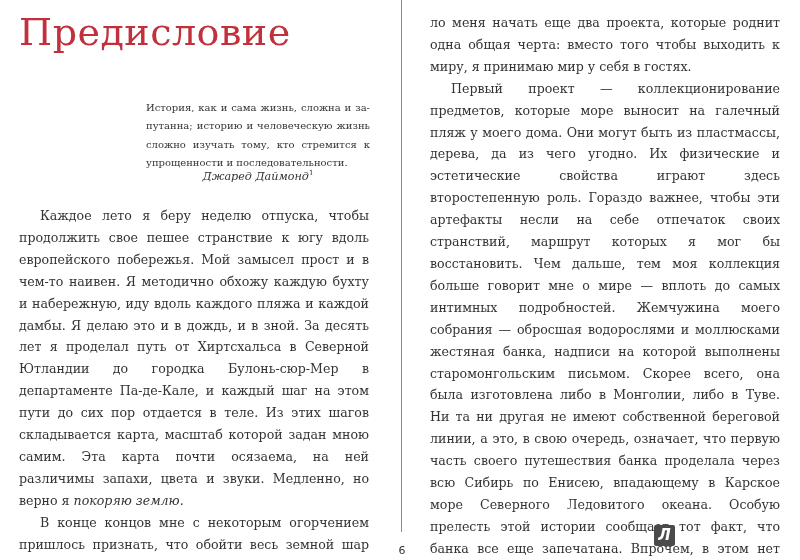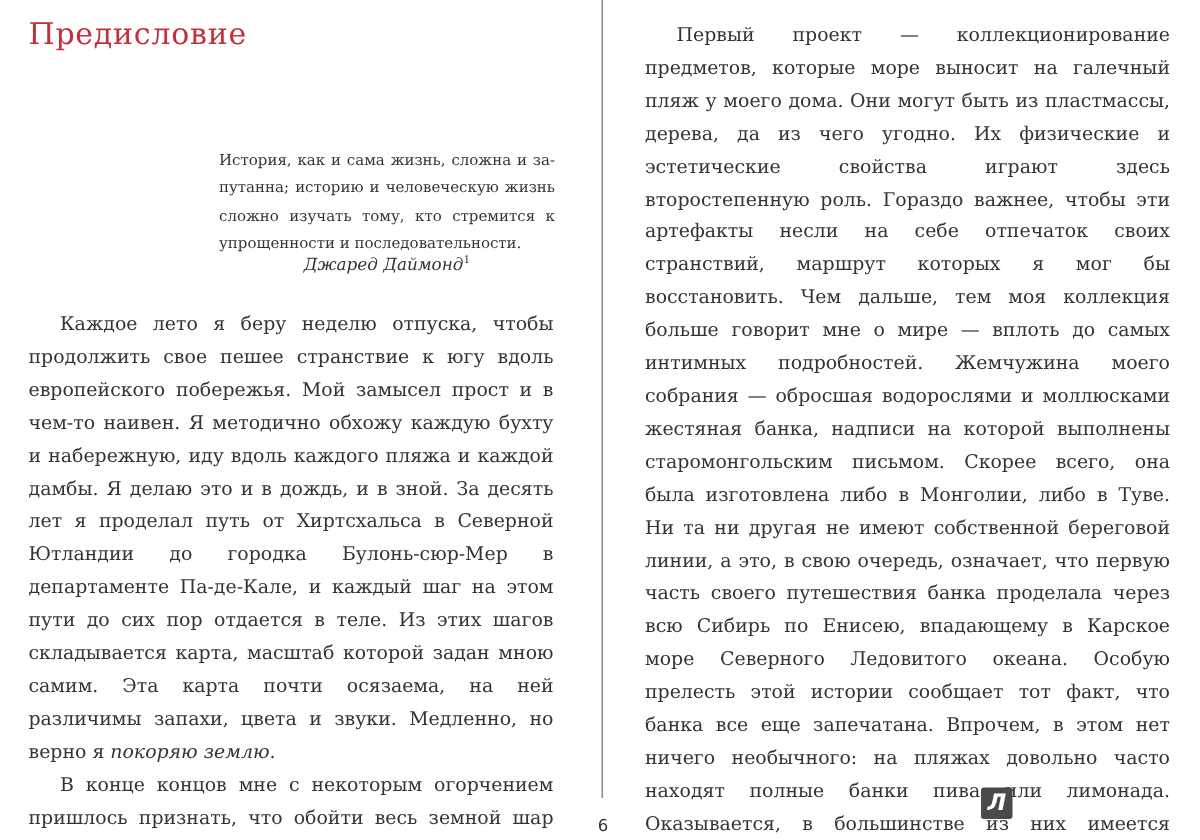--- a/index.html
+++ b/index.html
@@ -7,21 +7,21 @@
     width: 800px; height: 560px; overflow: hidden;
     background: #ffffff;
     font-family: "DejaVu Serif", "Liberation Serif", serif;
     color: #333333;
     position: relative;
   }
 
   .chapter-title {
     position: absolute; left: 19px; top: 10px;
     font-family: "DejaVu Serif", "Liberation Serif", serif;
-    font-size: 20px; color: #c0313b; font-weight: normal;
+    font-size: 38px; color: #c0313b; font-weight: normal;
     letter-spacing: 0.5px; margin: 0; line-height: 1.2;
   }
   .epigraph {
     position: absolute; left: 146px; top: 99px; width: 224px;
     font-size: 10px; line-height: 18.3px; text-align: justify;
     color: #333;
   }
   .epigraph-author {
     position: absolute; left: 146px; top: 169px; width: 224px;
     font-size: 11.2px; font-style: italic; text-align: center; color: #333;
@@ -63,19 +63,20 @@
 <div class="epigraph-author"><span>Джаред Даймонд</span><sup>1</sup></div>
 
 <div class="body-text left-body">
   <p class="indent"><span>Каждое лето я беру неделю отпуска, чтобы продолжить свое пешее странствие к югу вдоль европейского побережья. Мой замысел прост и в чем-то наивен. Я методично обхожу каждую бухту и набережную, иду вдоль каждого пляжа и каждой дамбы. Я делаю это и в дождь, и в зной. За десять лет я проделал путь от Хиртсхальса в Северной Ютландии до го­родка Булонь-сюр-Мер в департаменте Па-де-Кале, и каждый шаг на этом пути до сих пор отдается в теле. Из этих шагов складывается карта, масштаб которой задан мною самим. Эта карта почти осязаема, на ней различимы запахи, цвета и звуки. Медленно, но верно я </span><em>покоряю землю</em><span>.</span></p>
   <p class="indent">В конце концов мне с некоторым огорчением пришлось признать, что обойти весь земной шар будет непросто. Я, ко­нечно, мог бы сменить тактику и идти каждый день, круглый год, до конца жизни, что, однако, невозможно — как физиче­ски, так и во всех прочих отношениях. Это открытие побуди-</p>
 </div>
 
 <div class="divider"></div>
 
 <div class="body-text right-body">
+  <p>ло меня начать еще два проекта, которые роднит одна общая черта: вместо того чтобы выходить к миру, я принимаю мир у себя в гостях.</p>
   <p class="indent">Первый проект — коллекционирование предметов, кото­рые море выносит на галечный пляж у моего дома. Они могут быть из пластмассы, дерева, да из чего угодно. Их физические и эстетические свойства играют здесь второстепенную роль. Гораздо важнее, чтобы эти артефакты несли на себе отпечаток своих странствий, маршрут которых я мог бы восстановить. Чем дальше, тем моя коллекция больше говорит мне о мире — вплоть до самых интимных подробностей. Жемчужина моего собрания — обросшая водорослями и моллюсками жестяная банка, надписи на которой выполнены старомонгольским письмом. Скорее всего, она была изготовлена либо в Монго­лии, либо в Туве. Ни та ни другая не имеют собственной бе­реговой линии, а это, в свою очередь, означает, что первую часть своего путешествия банка проделала через всю Сибирь по Енисею, впадающему в Карское море Северного Ледовито­го океана. Особую прелесть этой истории сообщает тот факт, что банка все еще запечатана. Впрочем, в этом нет ничего не­обычного: на пляжах довольно часто находят полные банки пива или лимонада. Оказывается, в большинстве из них име­ется небольшой пузырек воздуха: он-то и не дает банке уто­нуть. Я не умею читать по-старомонгольски, а потому не знаю, какой напиток прячется в моей банке. Но в одном я уверен: ее непременно откроют, когда я буду лежать на смертном одре.</p>
 
 </div>
 
 <div class="page-number">6</div>
 
 <div class="publisher-logo">Л</div>
 
 </body></html>

